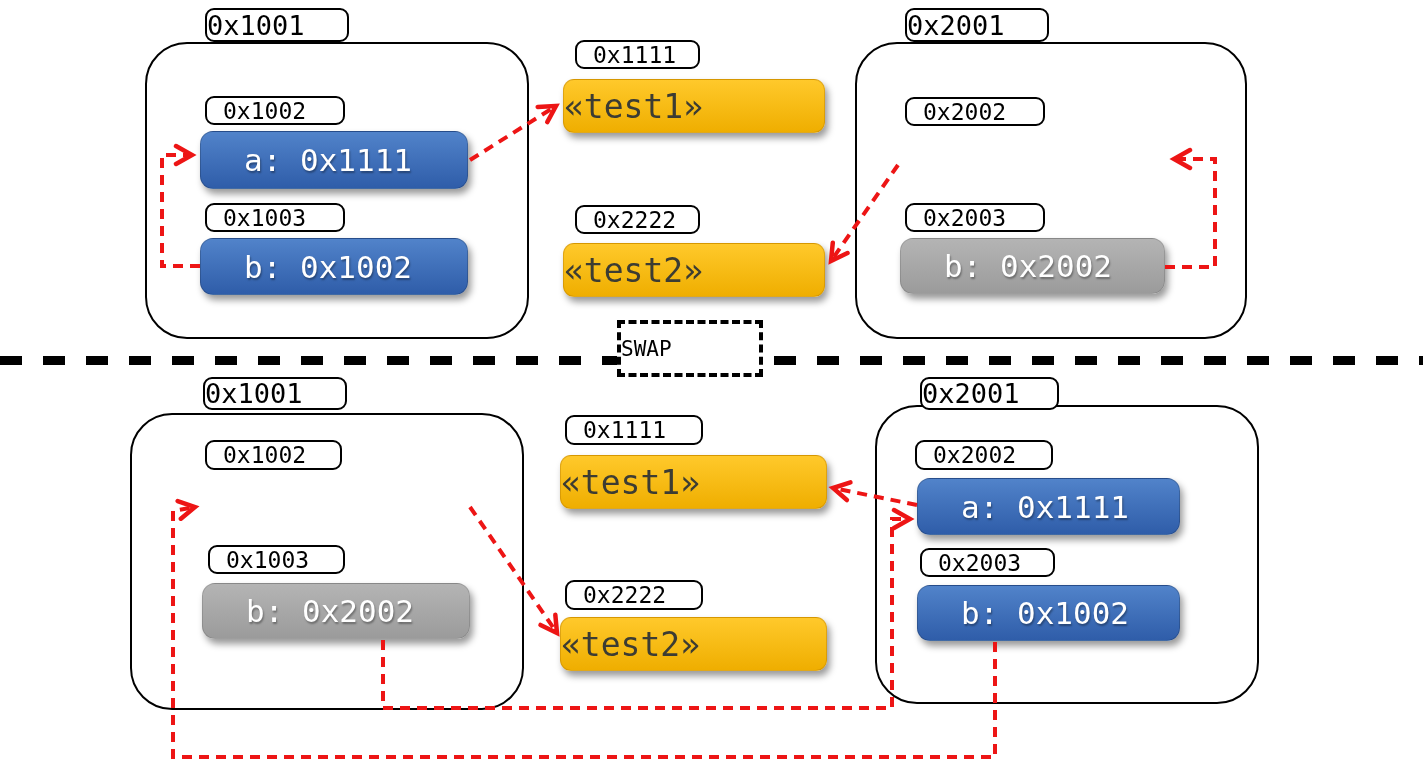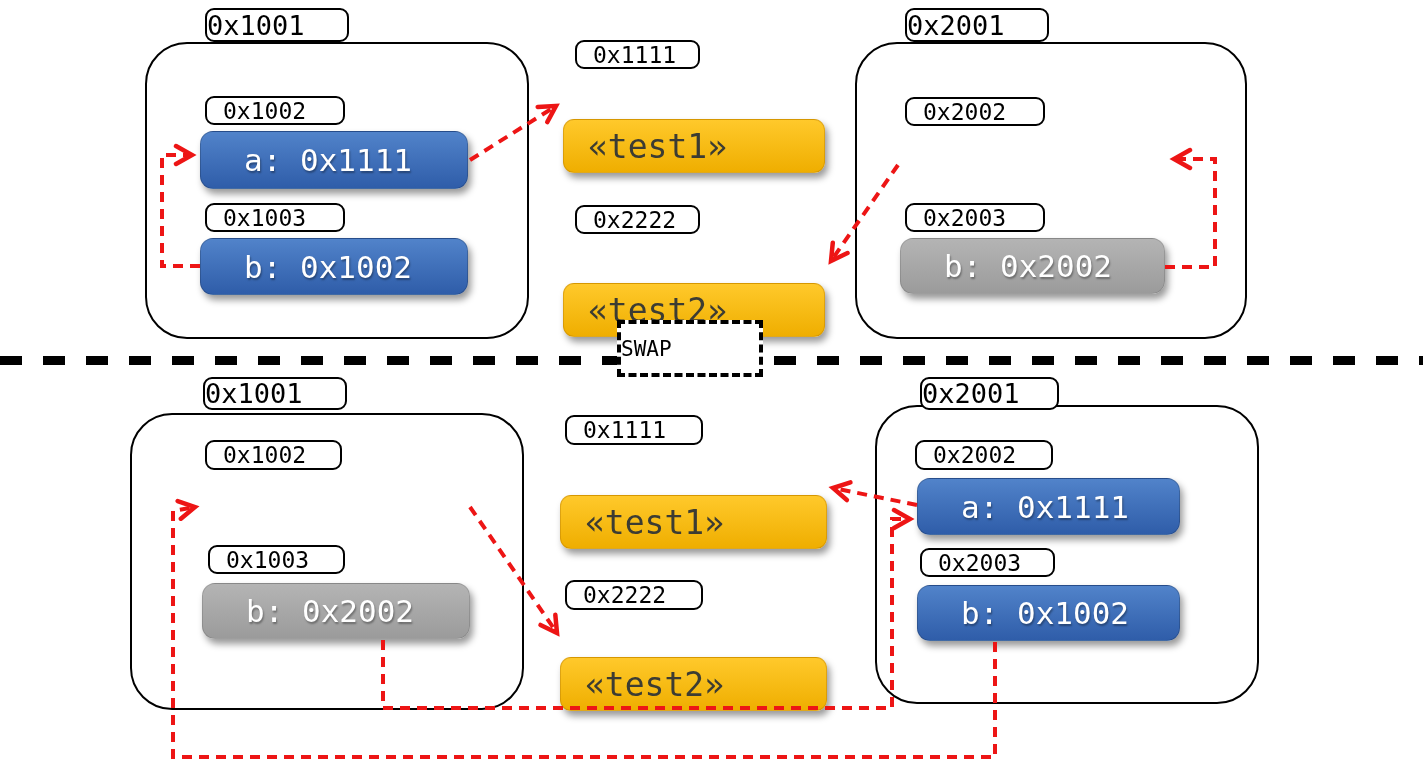--- a/index.html
+++ b/index.html
@@ -23,23 +23,23 @@
   .valbox{
     position:absolute;border-radius:13px;display:flex;align-items:center;
     padding-left:43px;box-sizing:border-box;font-size:31px;color:#fff;
     text-shadow:1px 2px 2px rgba(0,0,0,0.35);
     box-shadow:3px 5px 7px rgba(0,0,0,0.40);z-index:2;
   }
   .valbox.blue{background:linear-gradient(#5183ca,#2f5da9);border:1px solid rgba(0,0,0,0.18);}
   .valbox.gray{background:linear-gradient(#b4b4b4,#9b9b9b);border:1px solid rgba(0,0,0,0.12);}
   .heapbox{
     position:absolute;border-radius:11px;display:flex;align-items:center;
-    padding-left:24px;box-sizing:border-box;font-size:33px;color:#3c3c33;
+    box-sizing:border-box;font-size:33px;color:#3c3c33;
     background:linear-gradient(#ffc92b,#efae00);border:1px solid rgba(170,110,0,0.35);
-    box-shadow:3px 5px 7px rgba(0,0,0,0.40);z-index:2;margin-top:40px;
+    box-shadow:3px 5px 7px rgba(0,0,0,0.40);z-index:2;
   }
   .divider{
     position:absolute;left:0;top:356px;width:1423px;height:9px;z-index:1;
     background:repeating-linear-gradient(to right,#000 0 22px,transparent 22px 43px);
   }
   .swapbox{
     position:absolute;left:617px;top:320px;width:146px;height:57px;box-sizing:border-box;
     background:#fff;border:4px dashed #000;display:flex;align-items:center;justify-content:flex-start;
     font-size:21px;color:#000;z-index:3;
   }

